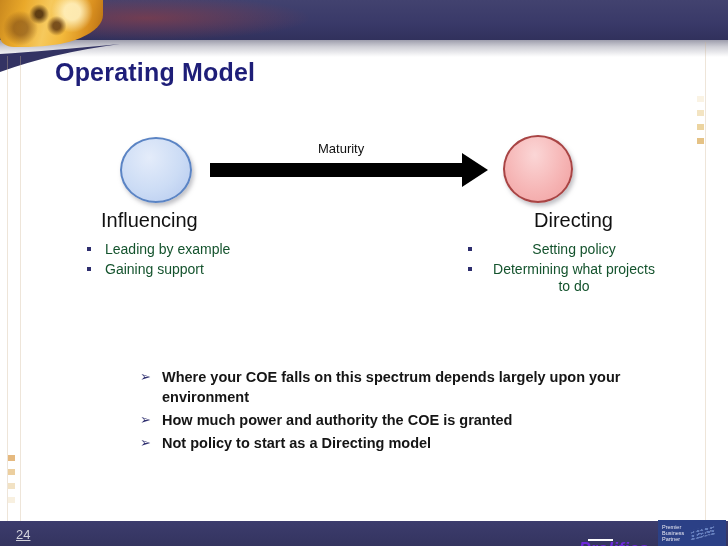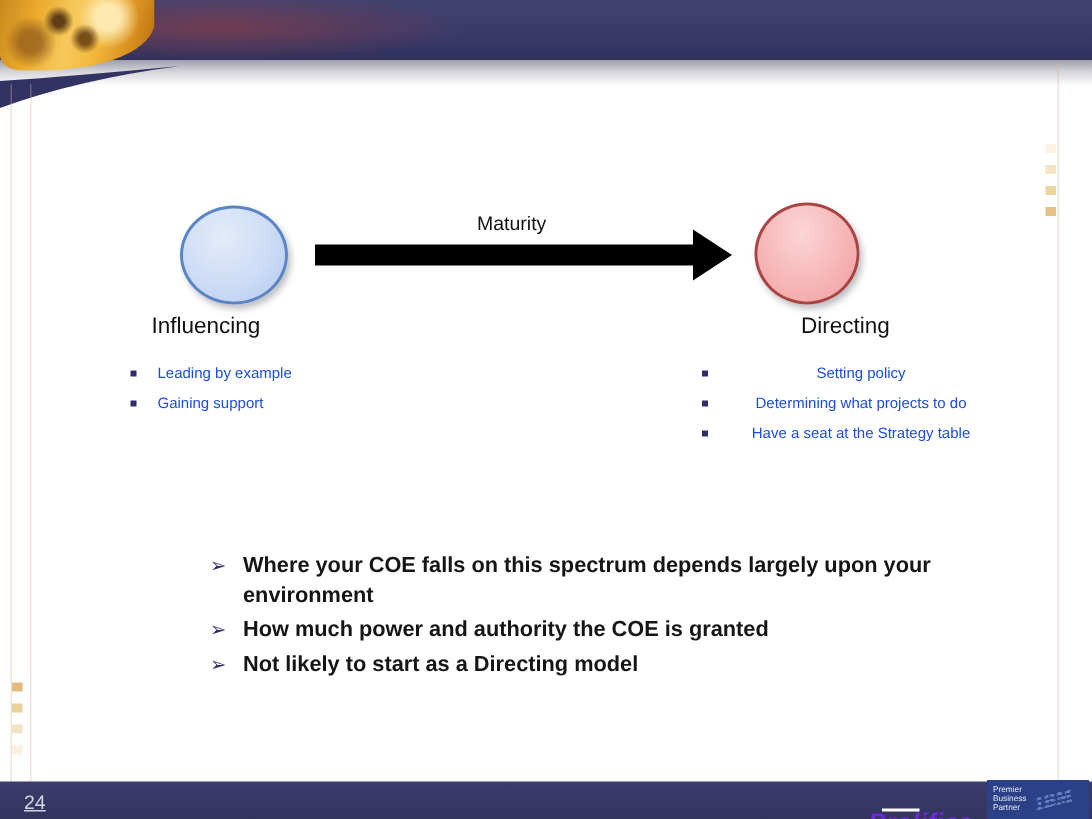--- a/index.html
+++ b/index.html
@@ -44,26 +44,26 @@
   .node-red { left:503px; top:135px; width:70px; height:68px;
     border:2px solid #a84444;
     background:radial-gradient(ellipse at 45% 28%, #fbd6d6 0%, #f6b6b6 55%, #f09d9d 100%);
     box-shadow:2px 3px 4px rgba(130,130,140,0.5); }
   .arrow-wrap { position:absolute; left:210px; top:153px; width:278px; height:34px; }
   .arrow-body { position:absolute; left:0; top:10px; width:252px; height:14px; background:#000; }
   .arrow-head { position:absolute; left:252px; top:0; width:0; height:0;
     border-top:17px solid transparent; border-bottom:17px solid transparent;
     border-left:26px solid #000; }
   .arrow-label { position:absolute; left:318px; top:141px; font-size:13px; color:#111; }
-  .node-label { position:absolute; font-size:15px; color:#111; }
+  .node-label { position:absolute; font-size:20px; color:#111; }
   .node-label.left  { left:101px; top:209px; }
   .node-label.right { left:490px; top:209px;margin-left:44px; }
 
   
-  .sq-list { list-style:none; position:absolute; font-size:10px; color:#1d4ed8; }
+  .sq-list { list-style:none; position:absolute; font-size:14px; color:#14532d; }
   .sq-list li { position:relative; padding-left:20px; line-height:17px; margin-bottom:3px; }
   .sq-bullet { position:absolute; left:2px; top:6px; width:4px; height:4px; background:#2e2e6e; }
   .left-list  { left:85px;  top:241px; width:250px; }
   .right-list { left:466px; top:241px; width:196px;text-align:center; }
 
   
   .notes-list { list-style:none; position:absolute; left:140px; top:367px; width:495px;
     font-size:14.5px; font-weight:bold; color:#151515; }
   .notes-list li { position:relative; padding-left:22px; line-height:20px; margin-bottom:3px; }
   .arrow-bullet { position:absolute; left:0; top:0; color:#2e2e6e; font-size:13px; font-weight:normal; }
@@ -105,20 +105,21 @@
   <div class="vline r1"></div>
   <div class="decor-sq" style="left:697px;top:96px;background:#faf3e4;"></div>
   <div class="decor-sq" style="left:697px;top:110px;background:#f3e4c2;"></div>
   <div class="decor-sq" style="left:697px;top:124px;background:#ecd4a0;"></div>
   <div class="decor-sq" style="left:697px;top:138px;background:#e5c285;"></div>
   <div class="decor-sq" style="left:8px;top:455px;background:#e5b97f;"></div>
   <div class="decor-sq" style="left:8px;top:469px;background:#eccf9f;"></div>
   <div class="decor-sq" style="left:8px;top:483px;background:#f2e2c4;"></div>
   <div class="decor-sq" style="left:8px;top:497px;background:#f8f0e0;"></div>
 
+  <h1 class="title">Operating Model</h1>
 
   <div>
     <div class="node node-blue"></div>
     <div class="node node-red"></div>
     <div class="arrow-wrap">
       <div class="arrow-body"></div>
       <div class="arrow-head"></div>
     </div>
     <div class="arrow-label">Maturity</div>
     <div class="node-label left">Influencing</div>
@@ -126,27 +127,26 @@
   </div>
 
   <ul class="sq-list left-list">
     <li><span class="sq-bullet"></span><span>Leading by example</span></li>
     <li><span class="sq-bullet"></span><span>Gaining support</span></li>
   </ul>
 
   <ul class="sq-list right-list">
     <li><span class="sq-bullet"></span><span>Setting policy</span></li>
     <li><span class="sq-bullet"></span><span>Determining what projects to do</span></li>
-    <li><span class="sq-bullet"></span><span>Have a seat at the Strategy table</span></li>
   </ul>
 
   <ul class="notes-list">
     <li><span class="arrow-bullet"></span><span>Where your COE falls on this spectrum depends largely upon your environment</span></li>
     <li><span class="arrow-bullet"></span><span>How much power and authority the COE is granted</span></li>
-    <li><span class="arrow-bullet"></span><span>Not likely to start as a Directing model</span></li>
+    <li><span class="arrow-bullet"></span><span>Not policy to start as a Directing model</span></li>
   </ul>
 
   <div class="footer-bar"></div>
   <div class="page-number">24</div>
   <div class="prolifics">
     <span class="overline"></span>
     <span>Prolifics</span>
     <span class="tagline"></span>
   </div>
   <div class="ibm-badge">

